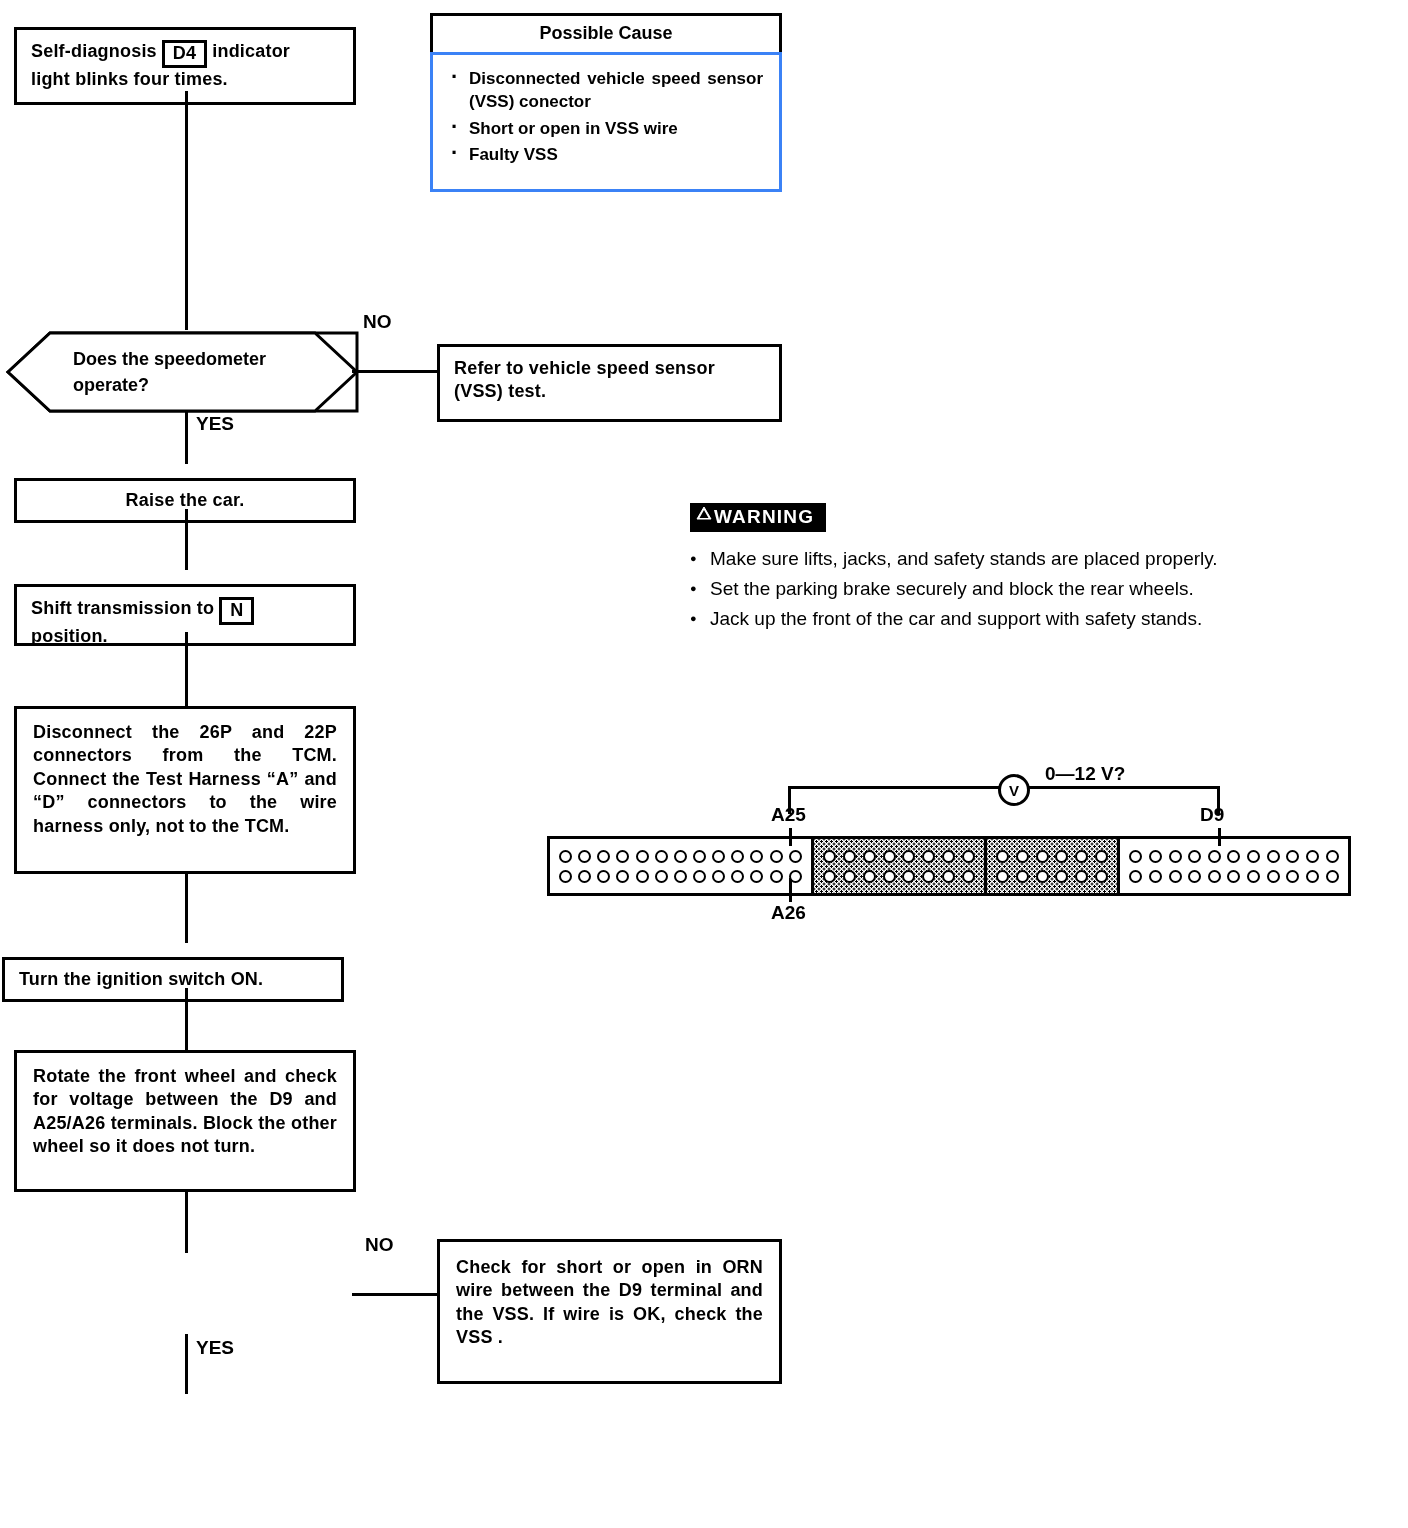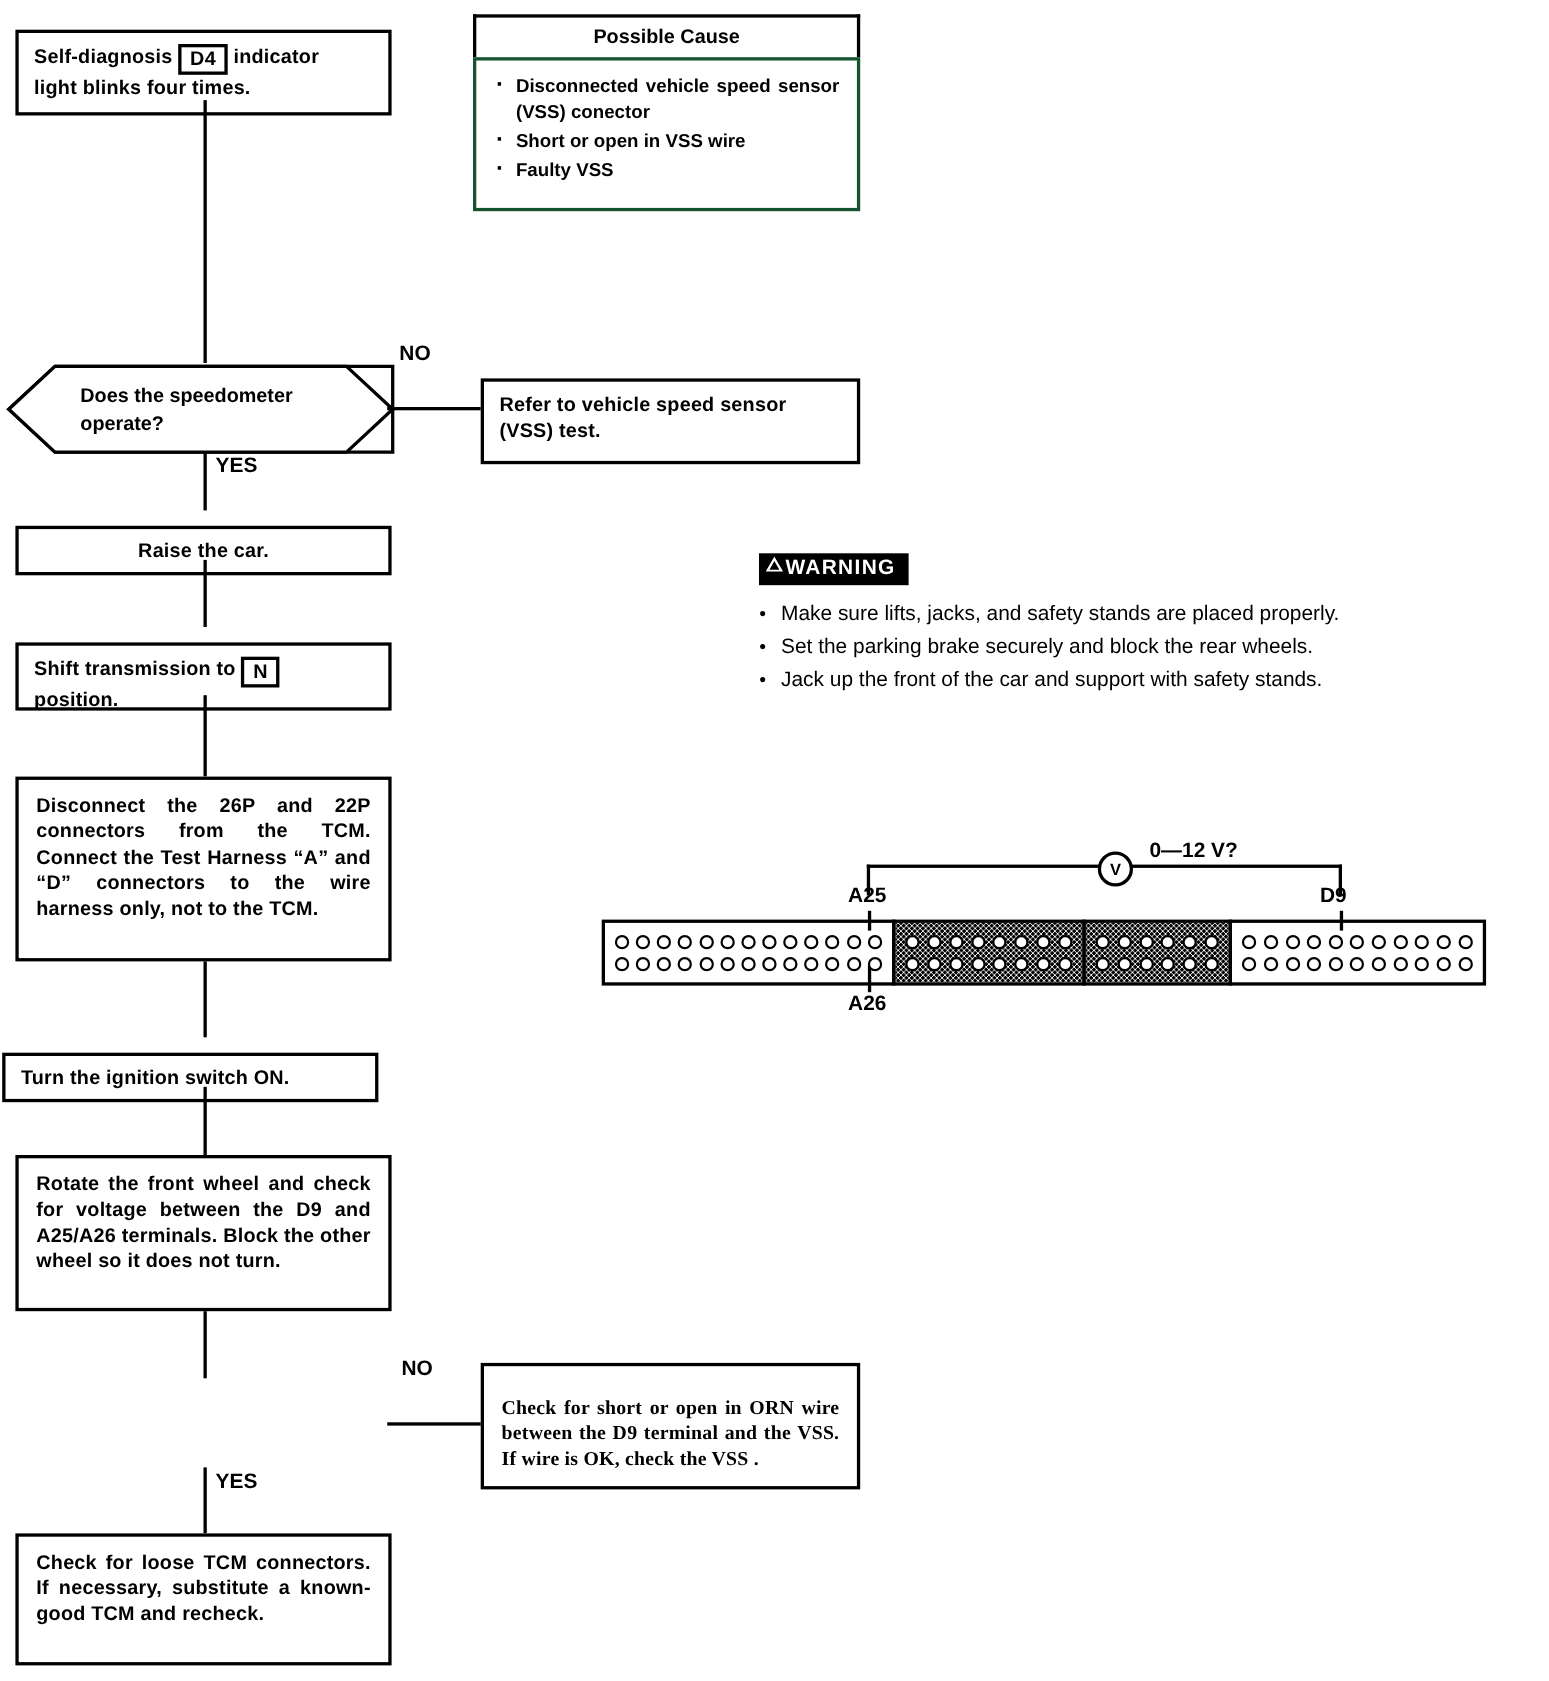--- a/index.html
+++ b/index.html
@@ -88,21 +88,21 @@
   #cause-head {
     box-sizing: border-box;
     border: 3px solid #000;
     border-bottom: none;
     text-align: center;
     font-weight: bold;
     padding: 7px 0 8px 0;
   }
   #cause-body {
     box-sizing: border-box;
-    border: 3px solid #14532d;
+    border: 3px solid #3b82f6;
     padding: 12px 16px 16px 16px;
   }
   #cause-body ul {
     margin: 0; padding: 0; list-style: none;
   }
   #cause-body li {
     position: relative;
     padding-left: 20px;
     font-weight: bold;
     line-height: 1.38;
@@ -270,26 +270,25 @@
   <div class="vline" style="left:185px; top:988px; height:62px;"></div>
 
   <div class="box justify" id="rotate-box" style="left:14px; top:1050px; width:342px; height:142px; font-size:18px; padding:12px 16px;">Rotate the front wheel and check for voltage between the D9 and A25/A26 terminals. Block the other wheel so it does not turn.</div>
 
   <div class="vline" style="left:185px; top:1192px; height:61px;"></div>
 
 
   <div class="hline" style="left:352px; top:1293px; width:86px;"></div>
   <div class="label" style="left:365px; top:1234px; font-size:19px;">NO</div>
 
-  <div class="box justify" id="dec2-no-box" style="left:437px; top:1239px; width:345px; height:115px; font-size:18px; padding:26px 16px;font-family:Liberation Serif, serif;">Check for short or open in ORN wire between the D9 terminal and the VSS. If wire is OK, check the VSS .</div>
+  <div class="box justify" id="dec2-no-box" style="left:437px; top:1239px; width:345px; height:145px; font-size:18px; padding:14px 16px;">Check for short or open in ORN wire between the D9 terminal and the VSS. If wire is OK, check the VSS .</div>
 
   <div class="vline" style="left:185px; top:1334px; height:60px;"></div>
   <div class="label" style="left:196px; top:1337px; font-size:19px;">YES</div>
 
-  <div class="box justify" id="final-box" style="left:14px; top:1394px; width:342px; height:120px; font-size:18px; padding:12px 16px;">Check for loose TCM connectors. If necessary, substitute a known-good TCM and recheck.</div>
 
   <div id="warn-banner" style="left:690px; top:503px; font-size:19px;">
     <svg width="16" height="14" viewBox="0 0 16 14">
       <polygon points="8,1 15,13 1,13" fill="#ffffff" stroke="#ffffff" stroke-width="1"></polygon>
       <polygon points="8,4 12.5,12 3.5,12" fill="#000000"></polygon>
     </svg>
     <span>WARNING</span>
   </div>
 
   <ul id="warn-list" style="left:690px; top:544px; font-size:19px;">

